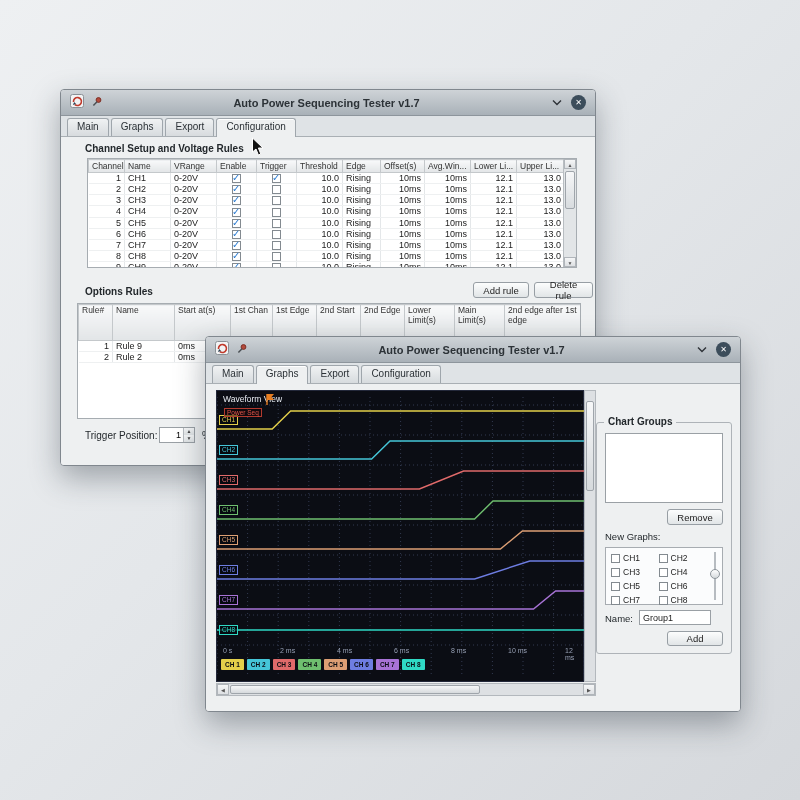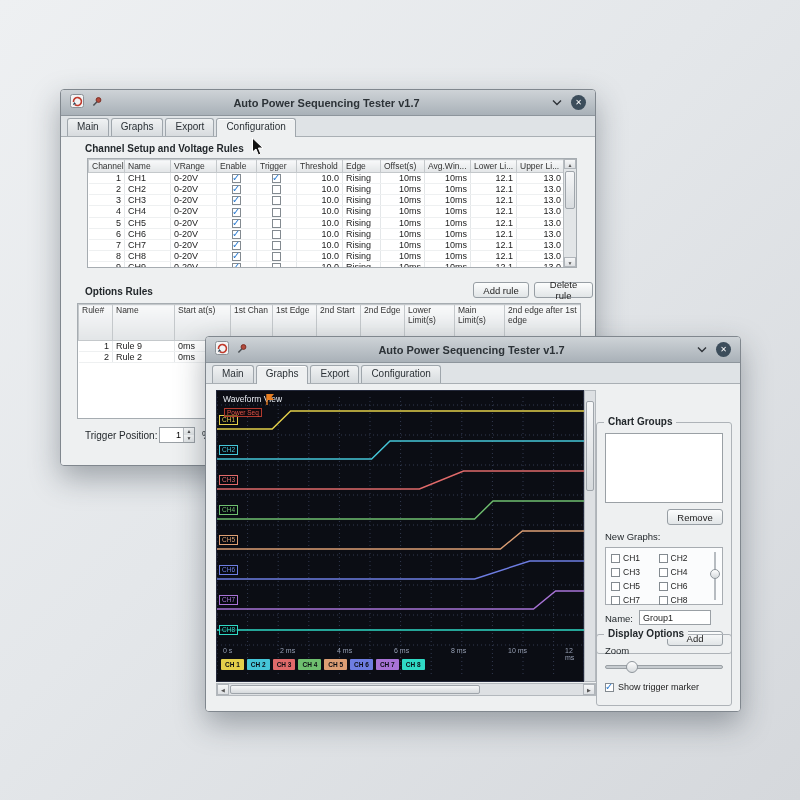--- a/index.html
+++ b/index.html
@@ -522,29 +522,19 @@
         <div class="chkscroll">
           <div class="groove"></div>
           <div class="chkthumb"></div>
         </div>
       </div>
       <div class="lbl" style="left:8px; top:190px;">Name:</div>
       <input class="textfield" style="left: 42px; top: 187px; width: 72px;" value="Group1">
       <button class="btn" style="left:70px; top:208px; width:56px; height:15px;">Add</button>
     </div>
 
-    <div class="groupbox" style="left:390px; top:250px; width:136px; height:72px;">
-      <span class="gbtitle">Display Options</span>
-      <div class="lbl" style="left:8px; top:10px;">Zoom</div>
-      <div class="slider-track" style="top:30px;"></div>
-      <div class="slider-knob" id="zoomknob" style="top: 26px; left: 29.2px;"></div>
-      <div class="cbrow" style="left:8px; top:47px;">
-        <span class="cb checked"></span>
-        <span>Show trigger marker</span>
-      </div>
-    </div>
 
   </div>
 </div>
 
 <span class="cursor"><svg width="14" height="20" viewBox="0 0 14 20">
       <path d="M1.5 1 L1.5 15 L5 12 L7.4 18 L9.8 17 L7.4 11 L12 11 Z" fill="#111" stroke="#fff" stroke-width="1"></path>
     </svg></span>
 
 </body></html>

